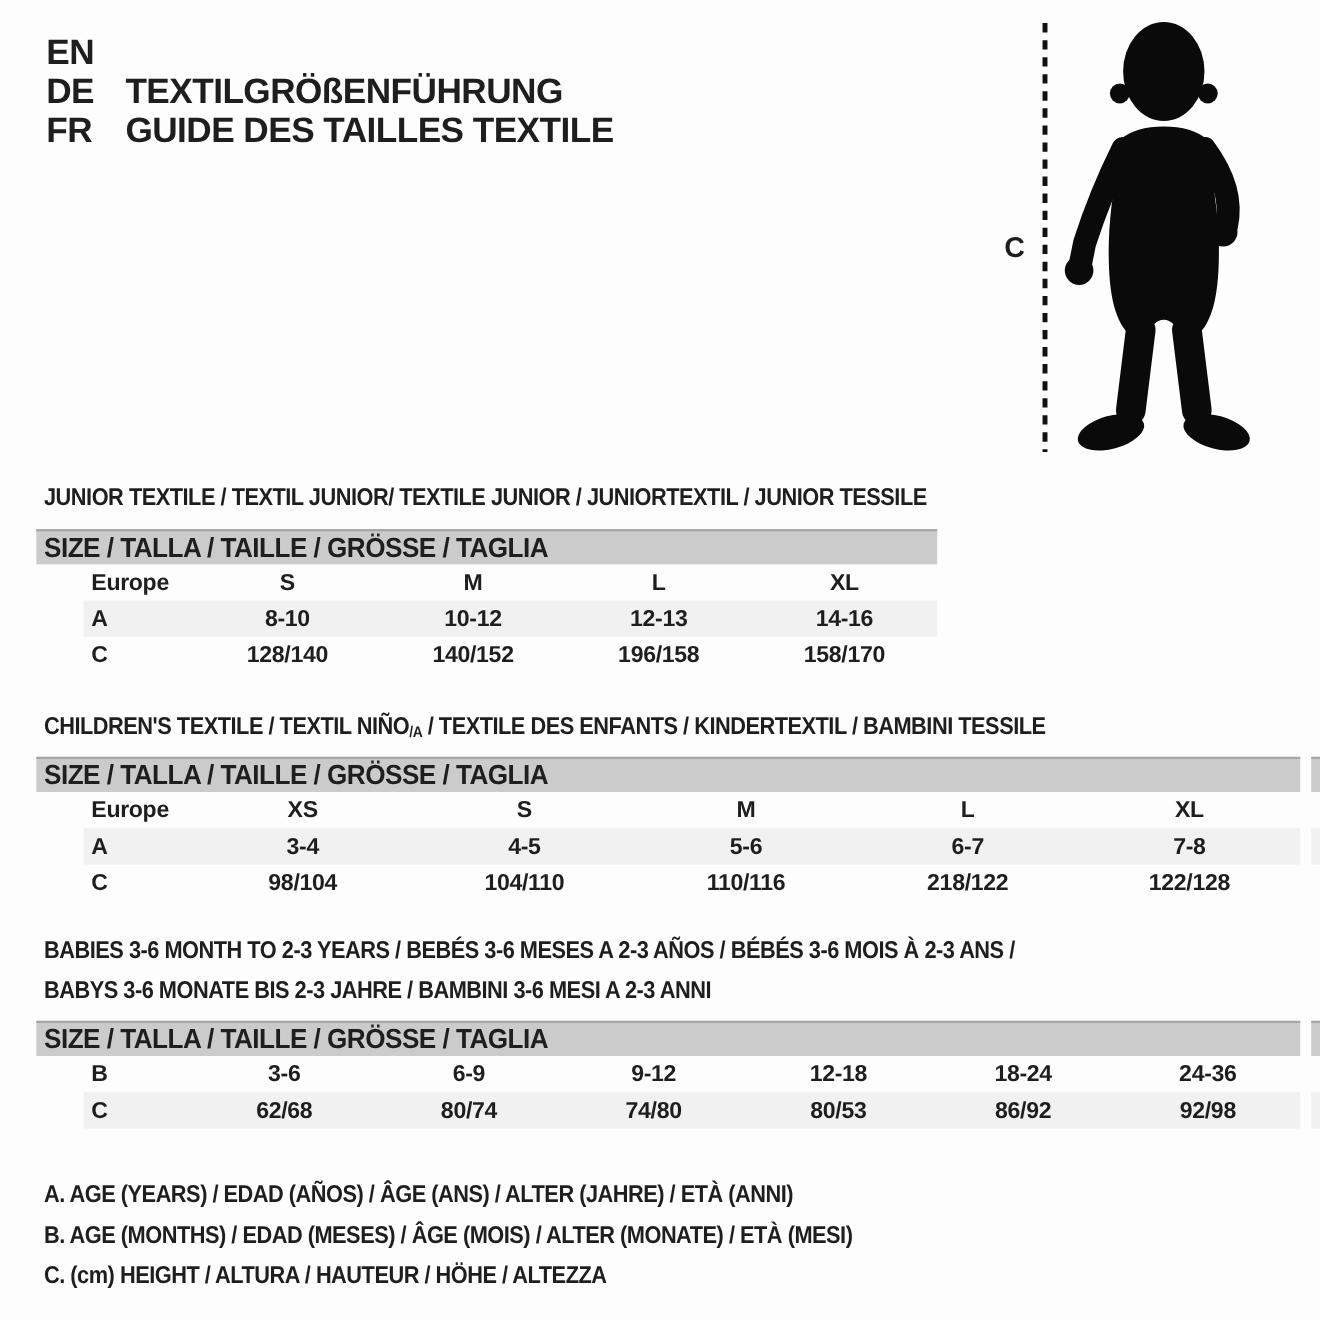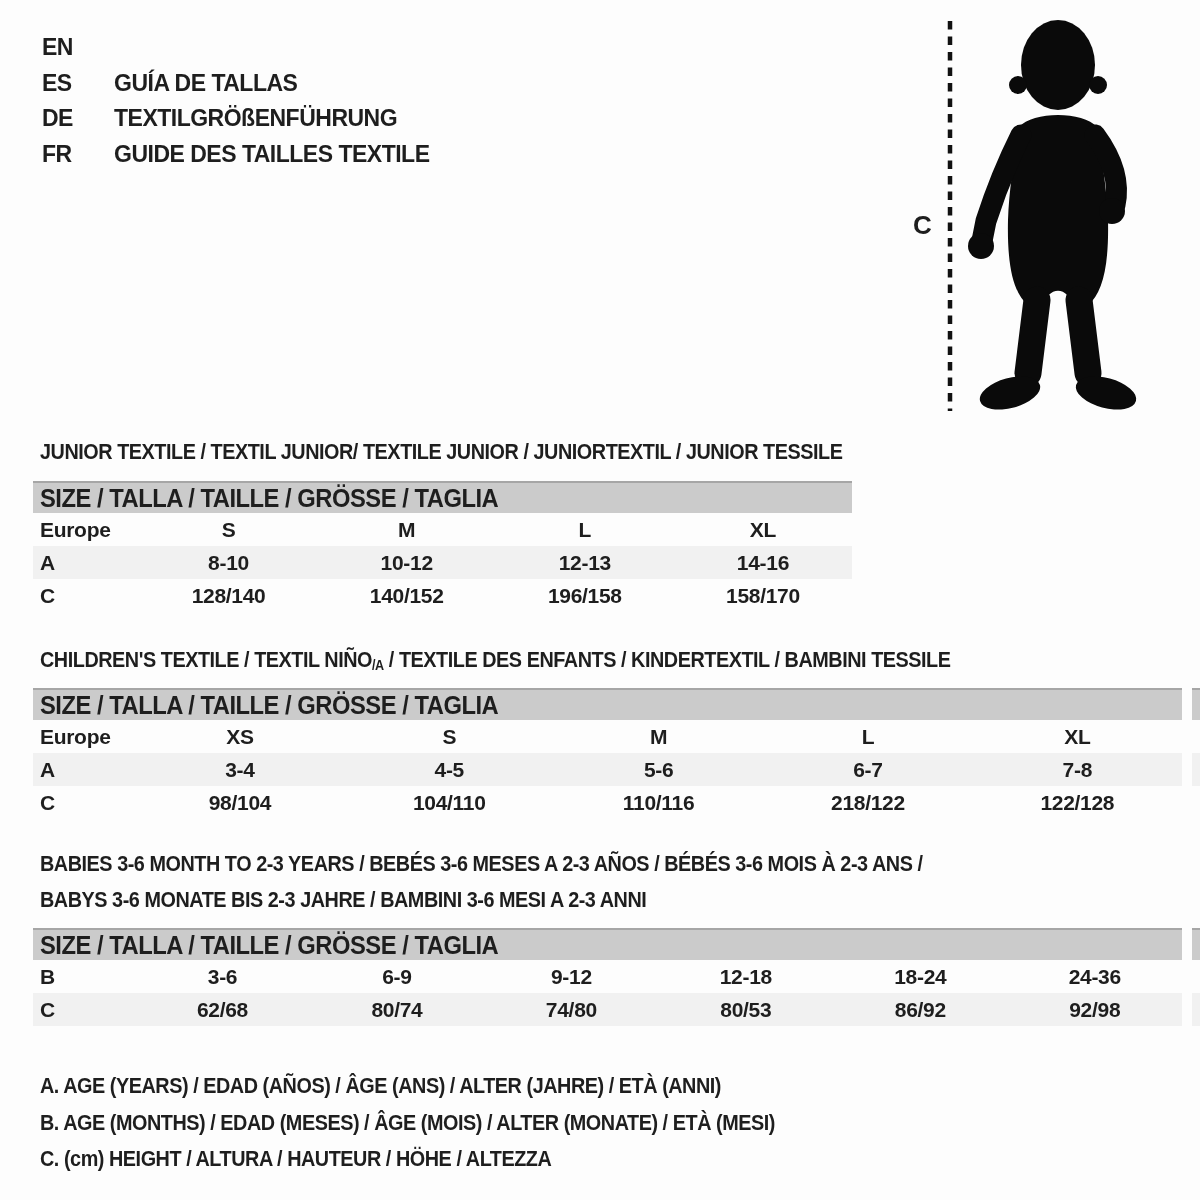--- a/index.html
+++ b/index.html
@@ -8,35 +8,35 @@
   }
   *{margin:0;padding:0;box-sizing:border-box;}
   html,body{background:#fff;}
   .page{
     position:relative;width:1200px;height:1200px;background:var(--page-bg);
     font-family:"Liberation Sans","DejaVu Sans",sans-serif;
     font-weight:bold;color:var(--ink);overflow:hidden;
   }
   
   .lang-header{position:absolute;left:42px;top:30px;}
-  .lang-row{display:grid;grid-template-columns:72px auto;font-size:23px;line-height:35.5px;letter-spacing:-0.5px;}
+  .lang-row{display:grid;grid-template-columns:72px auto;font-size:32px;line-height:35.5px;letter-spacing:-0.5px;}
   
   .figure-svg{position:absolute;left:930px;top:14px;}
   .c-marker{position:absolute;left:913px;top:210px;font-size:26px;}
   
   .sec-title{position:absolute;left:40px;font-size:22px;line-height:24px;letter-spacing:-0.5px;
              transform:scaleX(0.9);transform-origin:left top;white-space:nowrap;}
   .sec-title .sub{font-size:14px;vertical-align:-3px;}
   .sec-title.two-line{line-height:36px;}
   
   .sizetable{position:absolute;left:33px;}
   .sizebar{height:32px;background:var(--bar-bg);border-top:2px solid var(--bar-border);
            display:flex;align-items:center;padding-left:7px;font-size:25px;letter-spacing:-0.5px;}
   .sizebar span{transform:scaleX(0.95);transform-origin:left center;white-space:nowrap;}
-  .trow{display:grid;height:33px;align-items:center;font-size:21px;letter-spacing:-0.3px;}
+  .trow{display:grid;height:33px;align-items:center;font-size:21px;letter-spacing:-0.3px;margin-left:43px;}
   .trow.striped{background:var(--stripe);}
   .trow .lbl{text-align:left;padding-left:7px;}
   .trow .cell{text-align:center;}
   .t-junior{width:819px;top:481px;}
   .t-junior .trow{grid-template-columns:13% repeat(4,1fr);}
   .t-children{width:1149px;top:688px;}
   .t-children .trow{grid-template-columns:8.9% repeat(5,1fr);}
   .t-babies{width:1149px;top:928px;}
   .t-babies .trow{grid-template-columns:8.9% repeat(6,1fr);}
   
@@ -48,24 +48,20 @@
           transform:scaleX(0.9);transform-origin:left top;white-space:nowrap;}
 </style>
 </head>
 <body>
 
 <div class="page">
 
   <div class="lang-header">
     <div class="lang-row">
       <span>EN</span>
-    </div>
-    <div class="lang-row">
-      <span>ES</span>
-      <span>GUÍA DE TALLAS</span>
     </div>
     <div class="lang-row">
       <span>DE</span>
       <span>TEXTILGRÖßENFÜHRUNG</span>
     </div>
     <div class="lang-row">
       <span>FR</span>
       <span>GUIDE DES TAILLES TEXTILE</span>
     </div>
   </div>

